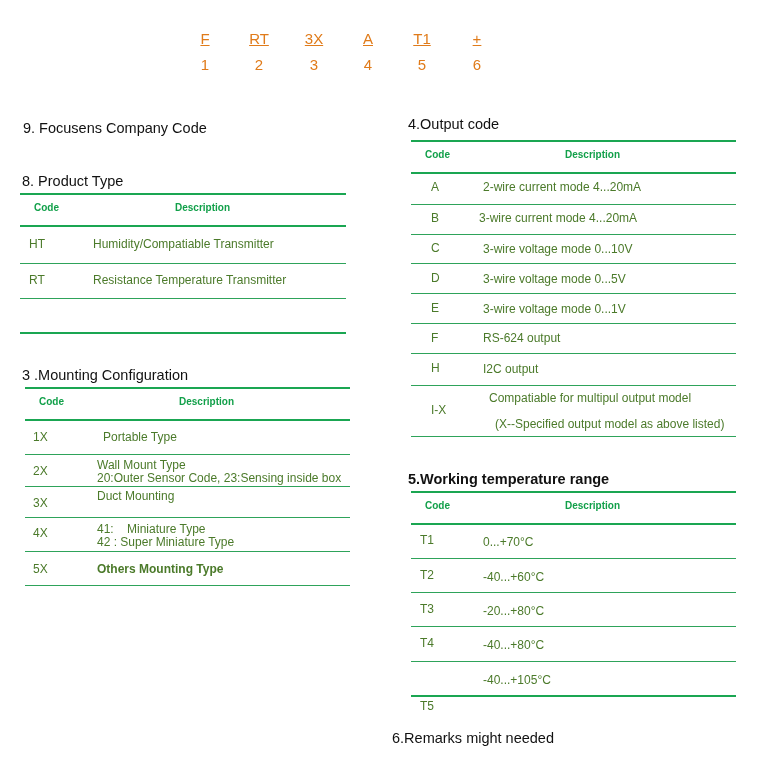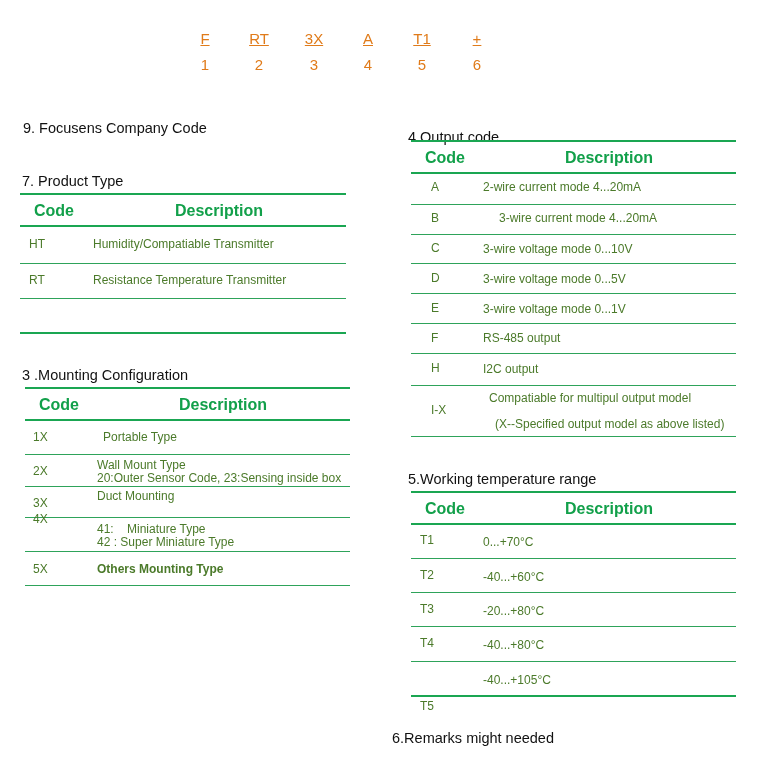--- a/index.html
+++ b/index.html
@@ -6,21 +6,21 @@
     body { width:764px; height:775px; position:relative; overflow:hidden;
            font-family:"Liberation Sans", sans-serif; color:#000; }
     .abs { position:absolute; }
     .code-top { color:#e07b1a; font-size:15px; text-align:center; width:40px; }
     .code-top.u { text-decoration:underline; }
     .sec-title { font-size:14.5px; color:#111; white-space:nowrap; }
     .tbl { position:absolute; }
     .rule { position:absolute; left:0; right:0; background:#1aa652; }
     .rule.thick { height:2px; }
     .rule.thin { height:1px; background:#2ea35a; }
-    .hdr { position:absolute; color:#12a04a; font-weight:bold; font-size:16px; white-space:nowrap; }
+    .hdr { position:absolute; color:#12a04a; font-weight:bold; font-size:10px; white-space:nowrap; }
     .cell { position:absolute; color:#4b7a2a; font-size:12px; white-space:nowrap; line-height:13px; }
   </style>
 </head>
 <body>
 
 <div>
   <div class="abs code-top u" style="left:185px;top:30px;">F</div>
   <div class="abs code-top u" style="left:239px;top:30px;">RT</div>
   <div class="abs code-top u" style="left:294px;top:30px;">3X</div>
   <div class="abs code-top u" style="left:348px;top:30px;">A</div>
@@ -30,21 +30,21 @@
   <div class="abs code-top" style="left:185px;top:56px;">1</div>
   <div class="abs code-top" style="left:239px;top:56px;">2</div>
   <div class="abs code-top" style="left:294px;top:56px;">3</div>
   <div class="abs code-top" style="left:348px;top:56px;">4</div>
   <div class="abs code-top" style="left:402px;top:56px;">5</div>
   <div class="abs code-top" style="left:457px;top:56px;">6</div>
 </div>
 
 <div class="abs sec-title" style="left:23px;top:120px;">9. Focusens Company Code</div>
 
-<div class="abs sec-title" style="left:22px;top:173px;">7. Product Type</div>
+<div class="abs sec-title" style="left:22px;top:173px;">8. Product Type</div>
 <div class="tbl" style="left:20px;top:193px;width:326px;height:142px;">
   <div class="rule thick" style="top:0;"></div>
   <div class="hdr" style="left:14px;top:9px;">Code</div>
   <div class="hdr" style="left:155px;top:9px;">Description</div>
   <div class="rule thick" style="top:32px;"></div>
 
   <div>
     <div class="cell" style="left:9px;top:45px;">HT</div>
     <div class="cell" style="left:73px;top:45px;">Humidity/Compatiable Transmitter</div>
   </div>
@@ -78,49 +78,49 @@
   </div>
   <div class="rule thin" style="top:99px;"></div>
 
   <div>
     <div class="cell" style="left:8px;top:110px;">3X</div>
     <div class="cell" style="left:72px;top:103px;">Duct Mounting</div>
   </div>
   <div class="rule thin" style="top:130px;"></div>
 
   <div>
-    <div class="cell" style="left:8px;top:126px;">4X</div>
+    <div class="cell" style="left:8px;top:140px;">4X</div>
     <div class="cell" style="left:72px;top:136px;white-space:pre;">41:    Miniature Type</div>
     <div class="cell" style="left:72px;top:149px;">42 : Super Miniature Type</div>
   </div>
   <div class="rule thin" style="top:164px;"></div>
 
   <div>
     <div class="cell" style="left:8px;top:176px;">5X</div>
     <div class="cell" style="left:72px;top:176px;font-weight:bold;">Others Mounting Type</div>
   </div>
   <div class="rule thin" style="top:198px;"></div>
 </div>
 
-<div class="abs sec-title" style="left:408px;top:129px;">4.Output code</div>
+<div class="abs sec-title" style="left:408px;top:116px;">4.Output code</div>
 <div class="tbl" style="left:411px;top:140px;width:325px;height:300px;">
   <div class="rule thick" style="top:0;"></div>
   <div class="hdr" style="left:14px;top:9px;">Code</div>
   <div class="hdr" style="left:154px;top:9px;">Description</div>
   <div class="rule thick" style="top:32px;"></div>
 
   <div>
     <div class="cell" style="left:20px;top:41px;">A</div>
     <div class="cell" style="left:72px;top:41px;">2-wire current mode 4...20mA</div>
   </div>
   <div class="rule thin" style="top:64px;"></div>
 
   <div>
     <div class="cell" style="left:20px;top:72px;">B</div>
-    <div class="cell" style="left:88px;top:72px;">3-wire current mode 4...20mA</div>
+    <div class="cell" style="left:68px;top:72px;">3-wire current mode 4...20mA</div>
   </div>
   <div class="rule thin" style="top:94px;"></div>
 
   <div>
     <div class="cell" style="left:20px;top:102px;">C</div>
     <div class="cell" style="left:72px;top:103px;">3-wire voltage mode 0...10V</div>
   </div>
   <div class="rule thin" style="top:123px;"></div>
 
   <div>
@@ -130,39 +130,39 @@
   <div class="rule thin" style="top:153px;"></div>
 
   <div>
     <div class="cell" style="left:20px;top:162px;">E</div>
     <div class="cell" style="left:72px;top:163px;">3-wire voltage mode 0...1V</div>
   </div>
   <div class="rule thin" style="top:183px;"></div>
 
   <div>
     <div class="cell" style="left:20px;top:192px;">F</div>
-    <div class="cell" style="left:72px;top:192px;">RS-485 output</div>
+    <div class="cell" style="left:72px;top:192px;">RS-624 output</div>
   </div>
   <div class="rule thin" style="top:213px;"></div>
 
   <div>
     <div class="cell" style="left:20px;top:222px;">H</div>
     <div class="cell" style="left:72px;top:223px;">I2C output</div>
   </div>
   <div class="rule thin" style="top:245px;"></div>
 
   <div>
     <div class="cell" style="left:20px;top:264px;">I-X</div>
     <div class="cell" style="left:78px;top:252px;">Compatiable for multipul output model</div>
     <div class="cell" style="left:84px;top:278px;">(X--Specified output model as above listed)</div>
   </div>
   <div class="rule thin" style="top:296px;"></div>
 </div>
 
-<div class="abs sec-title" style="left:408px;top:471px;">5.Working temperature range</div>
+<div class="abs sec-title" style="left:408px;top:471px;font-weight:bold;">5.Working temperature range</div>
 <div class="tbl" style="left:411px;top:491px;width:325px;height:208px;">
   <div class="rule thick" style="top:0;"></div>
   <div class="hdr" style="left:14px;top:9px;">Code</div>
   <div class="hdr" style="left:154px;top:9px;">Description</div>
   <div class="rule thick" style="top:32px;"></div>
 
   <div>
     <div class="cell" style="left:9px;top:43px;">T1</div>
     <div class="cell" style="left:72px;top:45px;">0...+70°C</div>
   </div>

